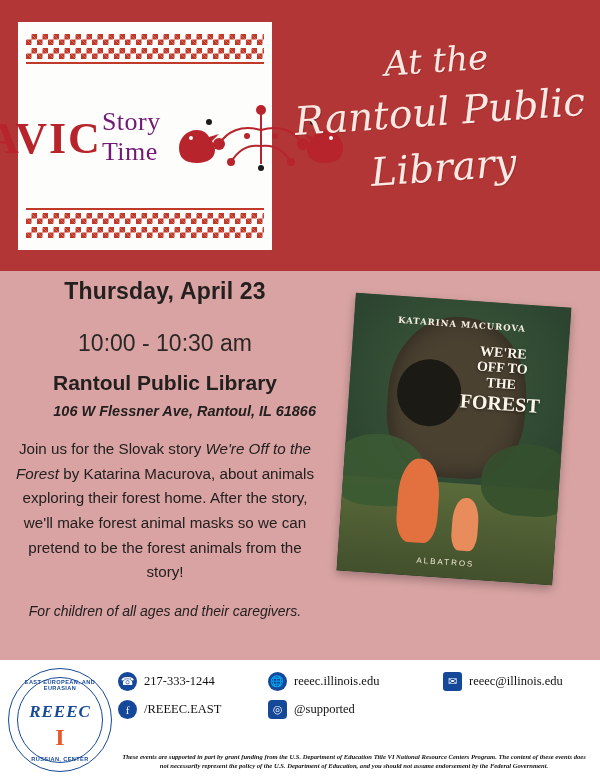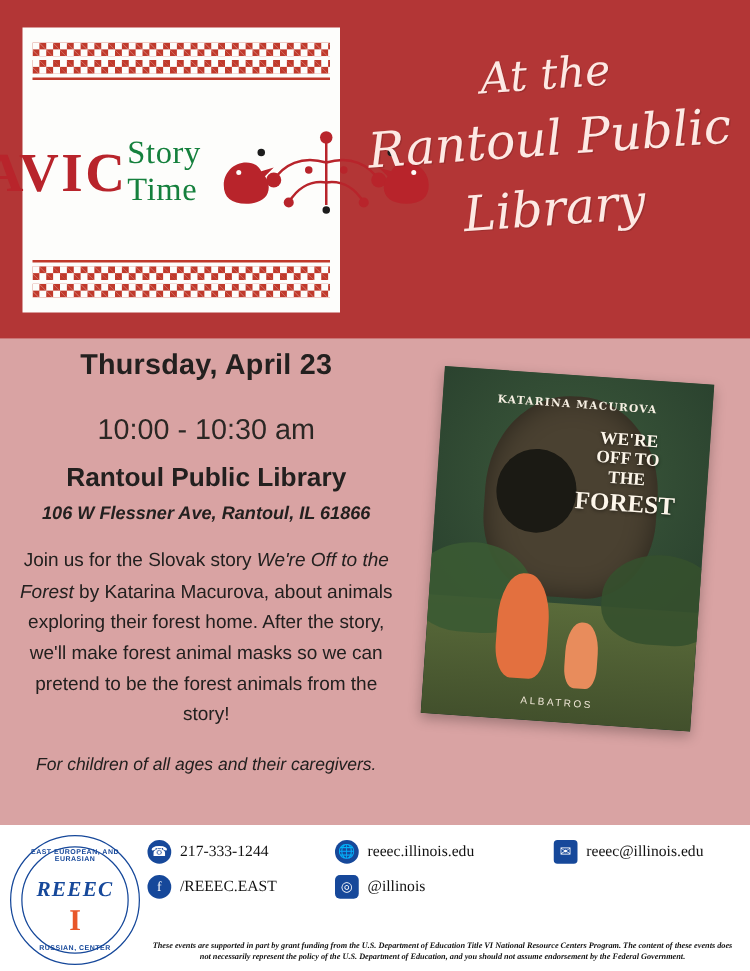--- a/index.html
+++ b/index.html
@@ -62,21 +62,21 @@
     font-family: "Liberation Serif", serif;
     font-weight: bold;
     color: #b8242b;
     font-size: 44px;
     letter-spacing: 2px;
     line-height: 1;
     margin-top: 6px;
   }
   .storytime-word {
     font-family: "Liberation Serif", serif;
-    color: #15803d;
+    color: #701a75;
     font-size: 26px;
     margin-top: 2px;
     letter-spacing: 0.5px;
   }
   .folk-art {
     margin-top: 4px;
     width: 200px; height: 72px;
     position: relative;
   }
 
@@ -124,20 +124,21 @@
   .venue-line {
     font-weight: bold;
     font-size: 21px;
     margin-top: 14px;
   }
   .addr-line {
     font-style: italic;
     font-size: 14.5px;
     font-weight: bold;
     margin-top: 8px;
+    text-align: right;
   }
   .desc {
     margin-top: 18px;
     font-weight: normal;
     font-size: 15.2px;
     line-height: 1.62;
   }
   .desc em { font-style: italic; }
   .footnote {
     margin-top: 18px;
@@ -443,21 +444,21 @@
           <span>reeec@illinois.edu</span>
         </div>
       </div>
       <div class="crow">
         <div class="citem c1">
           <span class="ico">f</span>
           <span>/REEEC.EAST</span>
         </div>
         <div class="citem c2">
           <span class="ico sq">◎</span>
-          <span>@illinois</span>
+          <span>@supported</span>
         </div>
       </div>
     </div>
 
     <div class="disclaimer">These events are supported in part by grant funding from the U.S. Department of Education Title VI National Resource Centers Program. The content of these events does not necessarily represent the policy of the U.S. Department of Education, and you should not assume endorsement by the Federal Government.</div>
   </div>
 
 </div>
 
 </body></html>

